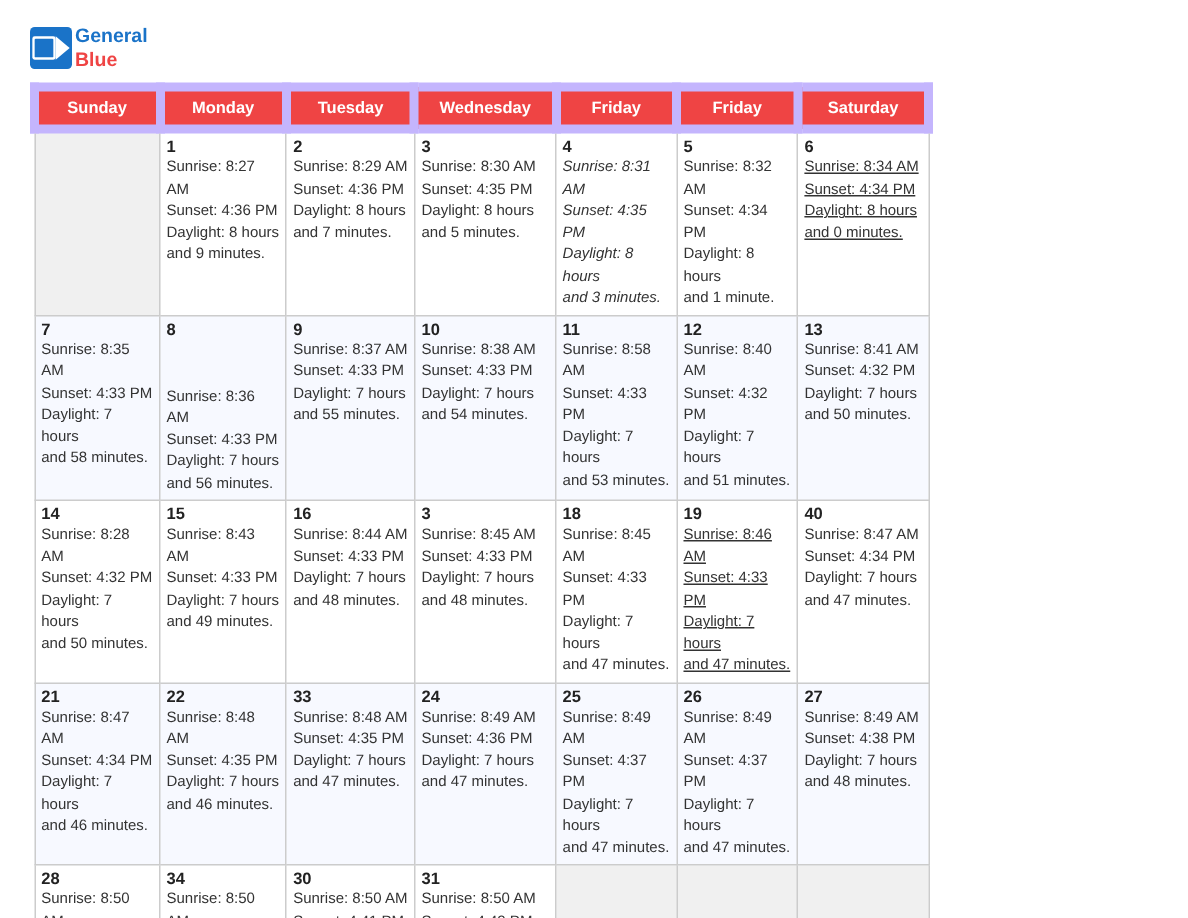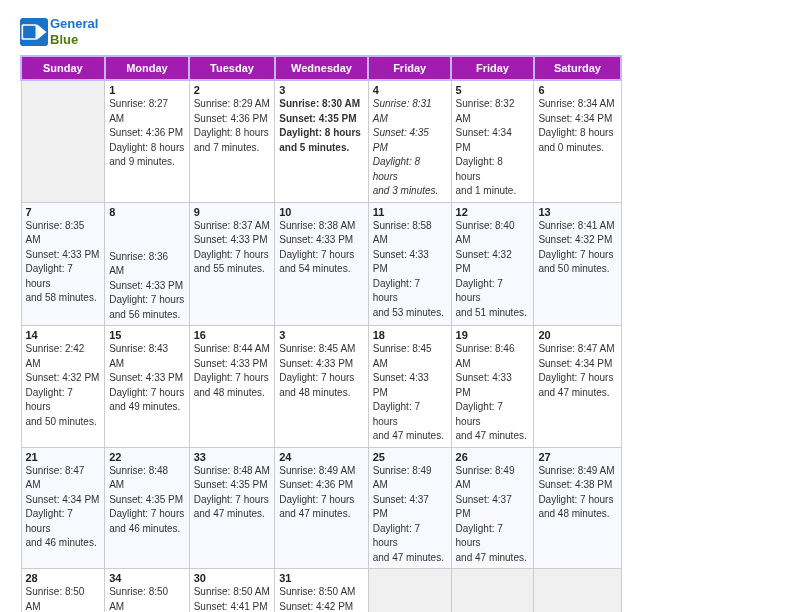--- a/index.html
+++ b/index.html
@@ -53,27 +53,27 @@
       color: #444;
       margin-top: 2px;
     }
     .calendar {
       width: 100%;
       border-collapse: collapse;
       margin-top: 8px;
       font-size: 9.5px;
     }
     .calendar thead th {
-      background: #a21caf;
+      background: #ef4444;
       color: #fff;
       font-size: 11px;
       font-weight: bold;
       padding: 5px 4px;
       text-align: center;
-      border: 2px solid #c4b5fd;
+      border: 6px solid #c4b5fd;
     }
     .calendar tbody td {
       border: 1px solid #ccc;
       vertical-align: top;
       padding: 3px 4px;
       width: 113px;
       min-height: 72px;
       height: 82px;
       background: #fff;
     }
@@ -103,21 +103,21 @@
   <div class="header-row">
     <div class="logo">
       <svg class="logo-icon" viewBox="0 0 36 36">
         <rect x="0" y="0" width="36" height="36" rx="4" fill="#1a73c8"></rect>
         <polygon points="22,8 34,18 22,28" fill="white"></polygon>
         <rect x="2" y="8" width="20" height="20" rx="2" fill="white"></rect>
         <rect x="4" y="10" width="16" height="16" rx="1" fill="#1a73c8"></rect>
       </svg>
       <div class="logo-text">
         <div><span>General</span></div>
-        <div><span style="color:#4d7c0f">Blue</span></div>
+        <div><span style="color:#ef4444">Blue</span></div>
       </div>
     </div>
     <div class="title-block">
       <div class="month-title"></div>
       <div class="subtitle"></div>
     </div>
   </div>
 
   <table class="calendar">
     <thead>
@@ -143,42 +143,42 @@
           </td>
           <td>
             <span class="day-number">2</span>
             <div class="day-info" style="white-space: pre-line;">Sunrise: 8:29 AM
 Sunset: 4:36 PM
 Daylight: 8 hours
 and 7 minutes.</div>
           </td>
           <td>
             <span class="day-number">3</span>
-            <div class="day-info" style="white-space: pre-line; font-weight: bold;">Sunrise: 8:30 AM
+            <div class="day-info" style="white-space: pre-line;">Sunrise: 8:30 AM
 Sunset: 4:35 PM
 Daylight: 8 hours
 and 5 minutes.</div>
           </td>
           <td>
             <span class="day-number">4</span>
             <div class="day-info" style="white-space: pre-line; font-style: italic;">Sunrise: 8:31 AM
 Sunset: 4:35 PM
 Daylight: 8 hours
 and 3 minutes.</div>
           </td>
           <td>
             <span class="day-number">5</span>
             <div class="day-info" style="white-space: pre-line;">Sunrise: 8:32 AM
 Sunset: 4:34 PM
 Daylight: 8 hours
 and 1 minute.</div>
           </td>
           <td>
             <span class="day-number">6</span>
-            <div class="day-info" style="white-space: pre-line;">Sunrise: 8:34 AM
+            <div class="day-info" style="white-space: pre-line; text-decoration: underline;">Sunrise: 8:34 AM
 Sunset: 4:34 PM
 Daylight: 8 hours
 and 0 minutes.</div>
           </td>
         </tr>
         <tr>
           <td>
             <span class="day-number">7</span>
             <div class="day-info" style="white-space: pre-line;">Sunrise: 8:35 AM
 Sunset: 4:33 PM
@@ -224,21 +224,21 @@
             <span class="day-number">13</span>
             <div class="day-info" style="white-space: pre-line;">Sunrise: 8:41 AM
 Sunset: 4:32 PM
 Daylight: 7 hours
 and 50 minutes.</div>
           </td>
         </tr>
         <tr>
           <td>
             <span class="day-number">14</span>
-            <div class="day-info" style="white-space: pre-line;">Sunrise: 2:42 AM
+            <div class="day-info" style="white-space: pre-line;">Sunrise: 8:28 AM
 Sunset: 4:32 PM
 Daylight: 7 hours
 and 50 minutes.</div>
           </td>
           <td>
             <span class="day-number">15</span>
             <div class="day-info" style="white-space: pre-line;">Sunrise: 8:43 AM
 Sunset: 4:33 PM
 Daylight: 7 hours
 and 49 minutes.</div>
@@ -259,27 +259,27 @@
           </td>
           <td>
             <span class="day-number">18</span>
             <div class="day-info" style="white-space: pre-line;">Sunrise: 8:45 AM
 Sunset: 4:33 PM
 Daylight: 7 hours
 and 47 minutes.</div>
           </td>
           <td>
             <span class="day-number">19</span>
-            <div class="day-info" style="white-space: pre-line;">Sunrise: 8:46 AM
-Sunset: 4:33 PM
-Daylight: 7 hours
-and 47 minutes.</div>
-          </td>
-          <td>
-            <span class="day-number">20</span>
+            <div class="day-info" style="white-space: pre-line; text-decoration: underline;">Sunrise: 8:46 AM
+Sunset: 4:33 PM
+Daylight: 7 hours
+and 47 minutes.</div>
+          </td>
+          <td>
+            <span class="day-number">40</span>
             <div class="day-info" style="white-space: pre-line;">Sunrise: 8:47 AM
 Sunset: 4:34 PM
 Daylight: 7 hours
 and 47 minutes.</div>
           </td>
         </tr>
         <tr>
           <td>
             <span class="day-number">21</span>
             <div class="day-info" style="white-space: pre-line;">Sunrise: 8:47 AM

